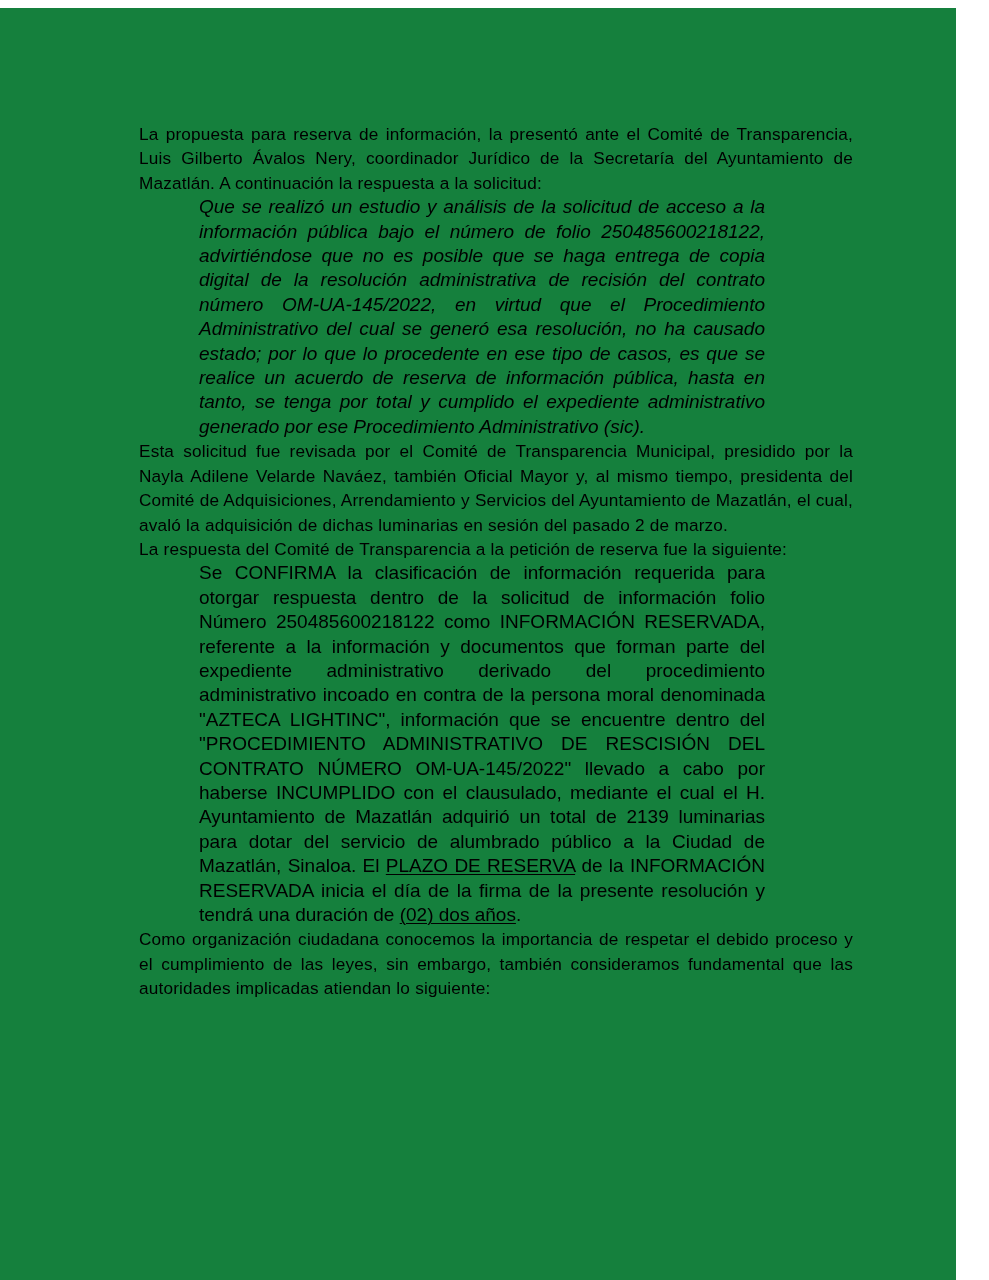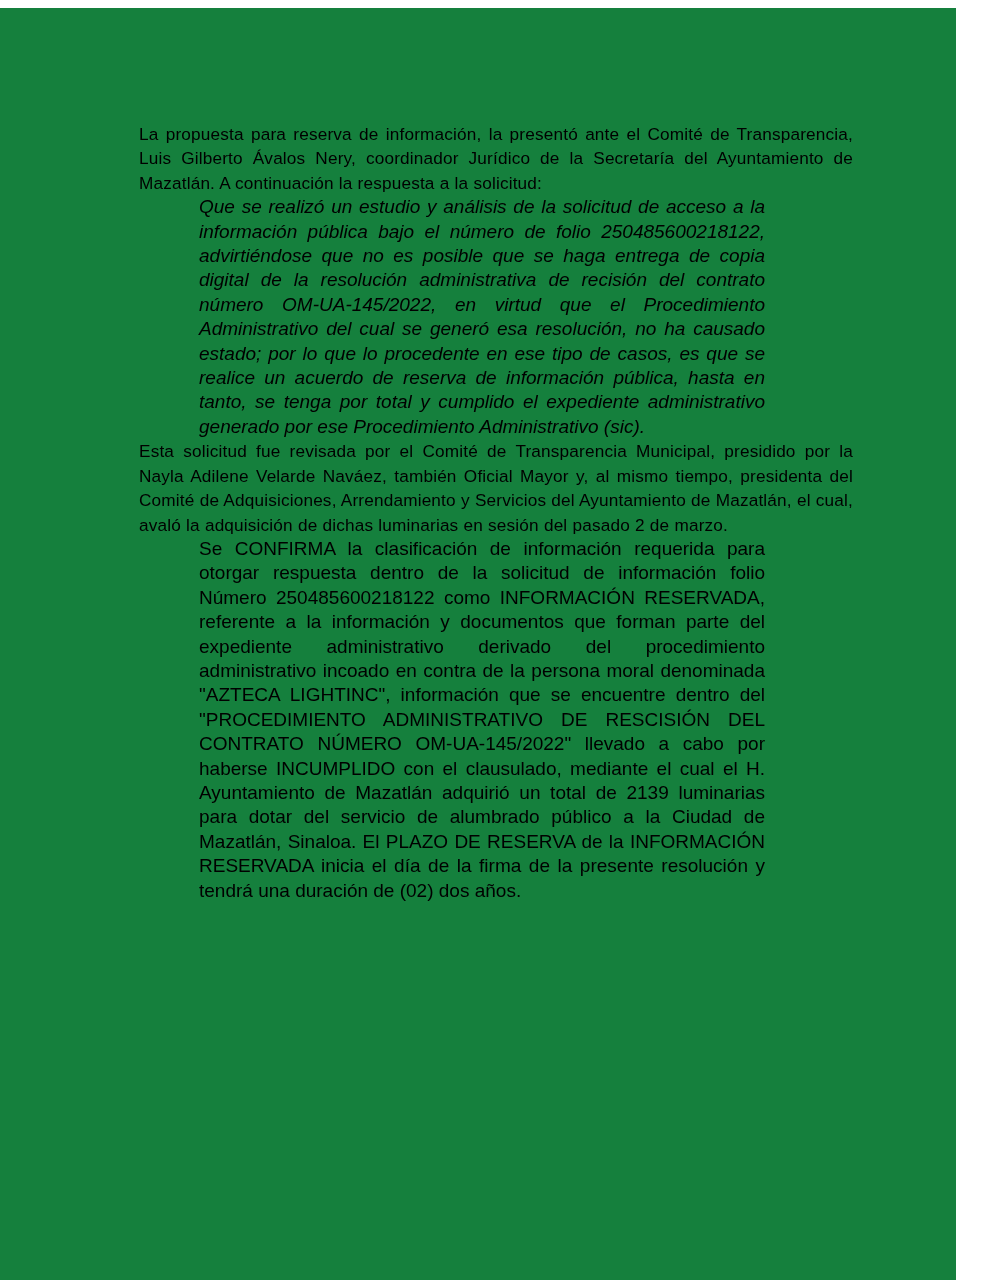--- a/index.html
+++ b/index.html
@@ -48,34 +48,37 @@
     width: 566px;            
     font-size: 19px;
     line-height: 24.4px;
     text-align: justify;
     text-justify: inter-word;
   }
   .blockquote.italic {
     font-style: italic;
   }
   .u {
+    text-decoration: underline;
     text-underline-offset: 2px;
     text-decoration-thickness: 1px;
   }
 </style>
 </head>
 <body>
 
 <div id="page">
   <div class="doc-body">
 
     <p class="para gap-sm">La propuesta para reserva de información, la presentó ante el Comité de Transparencia, Luis Gilberto Ávalos Nery, coordinador Jurídico de la Secretaría del Ayuntamiento de Mazatlán. A continuación la respuesta a la solicitud:</p>
 
     <p class="blockquote italic gap-lg">Que se realizó un estudio y análisis de la solicitud de acceso a la información pública bajo el número de folio 250485600218122, advirtiéndose que no es posible que se haga entrega de copia digital de la resolución administrativa de recisión del contrato número OM-UA-145/2022, en virtud que el Procedimiento Administrativo del cual se generó esa resolución, no ha causado estado; por lo que lo procedente en ese tipo de casos, es que se realice un acuerdo de reserva de información pública, hasta en tanto, se tenga por total y cumplido el expediente administrativo generado por ese Procedimiento Administrativo (sic).</p>
 
     <p class="para gap-lg">Esta solicitud fue revisada por el Comité de Transparencia Municipal, presidido por la Nayla Adilene Velarde Naváez, también Oficial Mayor y, al mismo tiempo, presidenta del Comité de Adquisiciones, Arrendamiento y Servicios del Ayuntamiento de Mazatlán, el cual, avaló la adquisición de dichas luminarias en sesión del pasado 2 de marzo.</p>
 
+    <p class="para gap-lg">La respuesta del Comité de Transparencia a la petición de reserva fue la siguiente:</p>
 
     <p class="blockquote gap-sm"><span>Se CONFIRMA la clasificación de información requerida para otorgar respuesta dentro de la solicitud de información folio Número 250485600218122 como INFORMACIÓN RESERVADA, referente a la información y documentos que forman parte del expediente administrativo derivado del procedimiento administrativo incoado en contra de la persona moral denominada "AZTECA LIGHTINC", información que se encuentre dentro del "PROCEDIMIENTO ADMINISTRATIVO DE RESCISIÓN DEL CONTRATO NÚMERO OM-UA-145/2022" llevado a cabo por haberse INCUMPLIDO con el clausulado, mediante el cual el H. Ayuntamiento de Mazatlán adquirió un total de 2139 luminarias para dotar del servicio de alumbrado público a la Ciudad de Mazatlán, Sinaloa. El </span><span class="u">PLAZO DE RESERVA</span><span> de la INFORMACIÓN RESERVADA inicia el día de la firma de la presente resolución y tendrá una duración de </span><span class="u">(02) dos años</span><span>.</span></p>
 
+    <p class="para gap-lg">Como organización ciudadana conocemos la importancia de respetar el debido proceso y el cumplimiento de las leyes, sin embargo, también consideramos fundamental que las autoridades implicadas atiendan lo siguiente:</p>
 
   </div>
 </div>
 
 </body></html>

